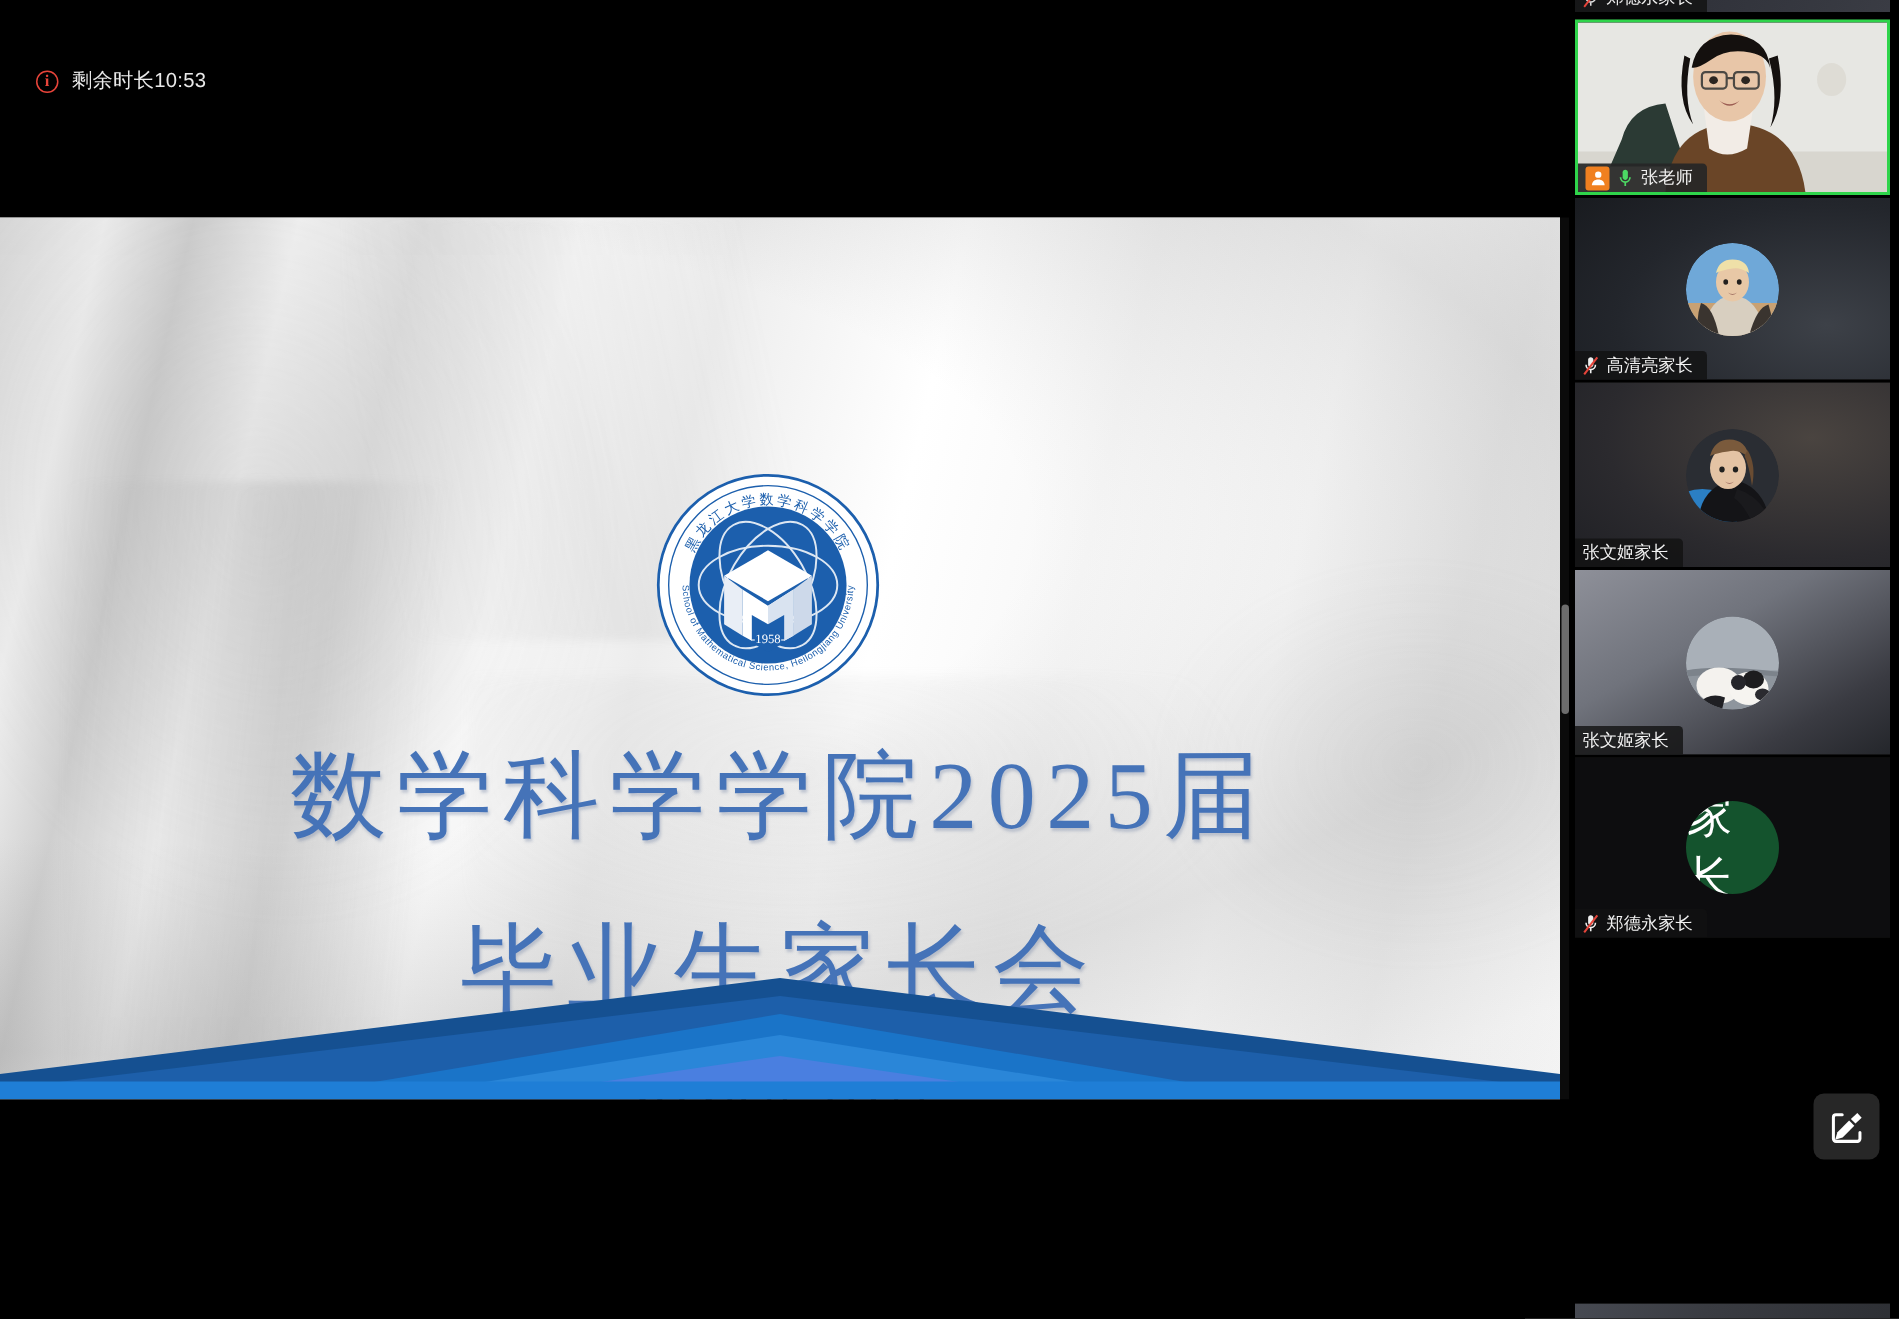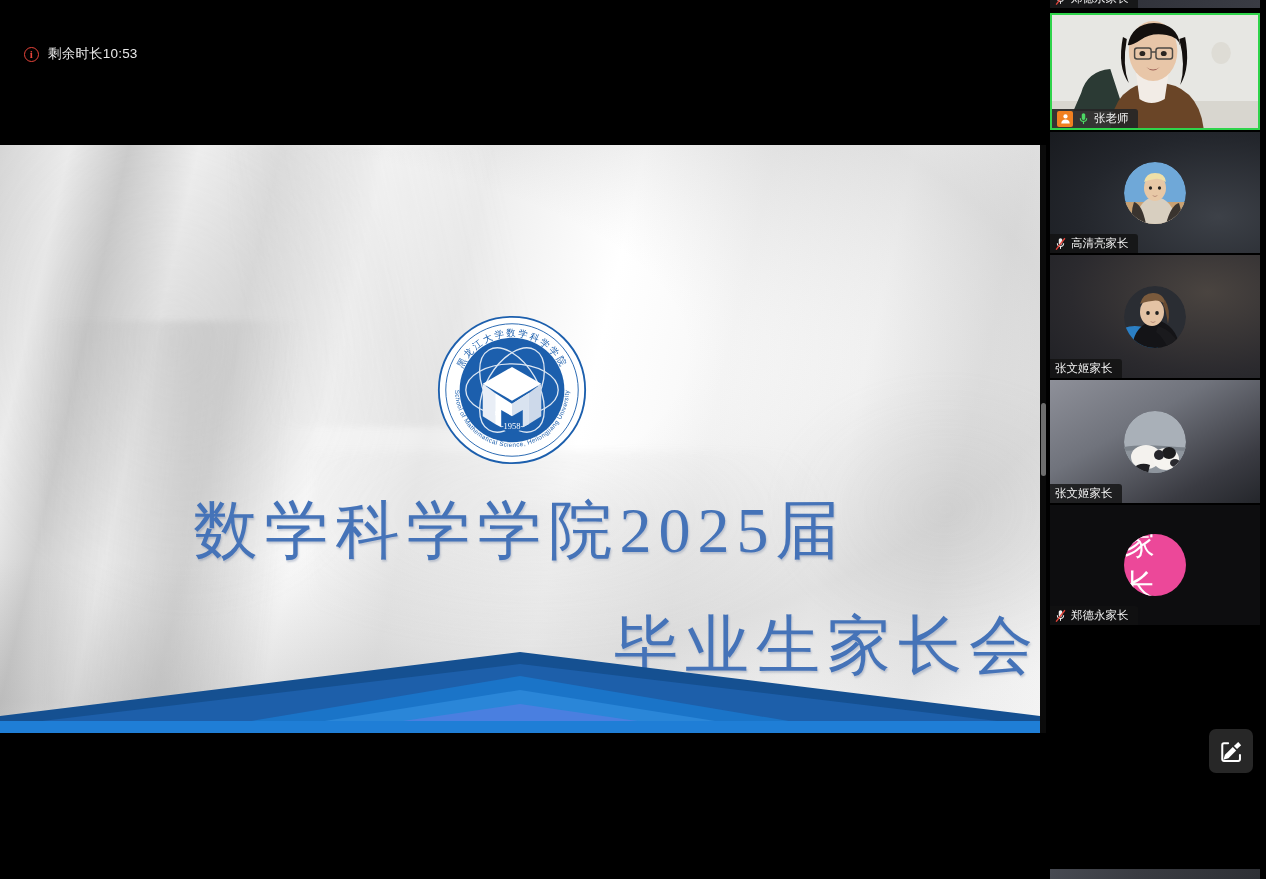--- a/index.html
+++ b/index.html
@@ -88,21 +88,21 @@
     position: absolute; left: 0; right: 0;
     text-align: center;
     font-family: "Liberation Serif", serif;
     color: #4573b8;
     font-size: 64px;
     letter-spacing: 7px;
     line-height: 1;
     text-shadow: 1px 2px 2px rgba(90,110,150,.30);
   }
   .slide-title.l1 { top: 354px; }
-  .slide-title.l2 { top: 469px; text-align: right; }
+  .slide-title.l2 { top: 469px; }
   .slide-date {
     position: absolute; left: 0; right: 0; top: 563px;
     text-align: center;
     color: #141414;
     font-size: 38px;
     letter-spacing: 1px;
   }
 
   
   .chev-layer { position: absolute; left: 0; bottom: 0; width: 100%; }
@@ -383,21 +383,21 @@
           <path d="M8 58 q8 -8 18 -4 l-2 8 h-16z" fill="#1f1f23"></path>
         </svg>
       </div>
       <div class="namebadge">
         <span>张文姬家长</span>
       </div>
     </div>
 
     <div class="tile" style="top:505px; height:120px;">
       <div class="tile-bg" style="background:#0d0d0f;"></div>
-      <div class="avatar av-text" style="width:62px;height:62px;background:#ec4899;">家长</div>
+      <div class="avatar av-text" style="width:62px;height:62px;background:#14532d;">家长</div>
       <div class="namebadge">
         <svg class="mic" viewBox="0 0 12 16">
           <path d="M6 1.3c-1.1 0-2 .9-2 2v3.8c0 1.1.9 2 2 2s2-.9 2-2V3.3c0-1.1-.9-2-2-2z" fill="#eee"></path>
           <path d="M2.4 7.1c0 2 1.6 3.6 3.6 3.6s3.6-1.6 3.6-3.6" fill="none" stroke="#eee" stroke-width="1.2"></path>
           <line x1="6" y1="10.9" x2="6" y2="13.6" stroke="#eee" stroke-width="1.2"></line>
           <line x1="1" y1="14.4" x2="11" y2="1.4" stroke="#e4443a" stroke-width="1.6"></line>
         </svg>
         <span>郑德永家长</span>
       </div>
     </div>

